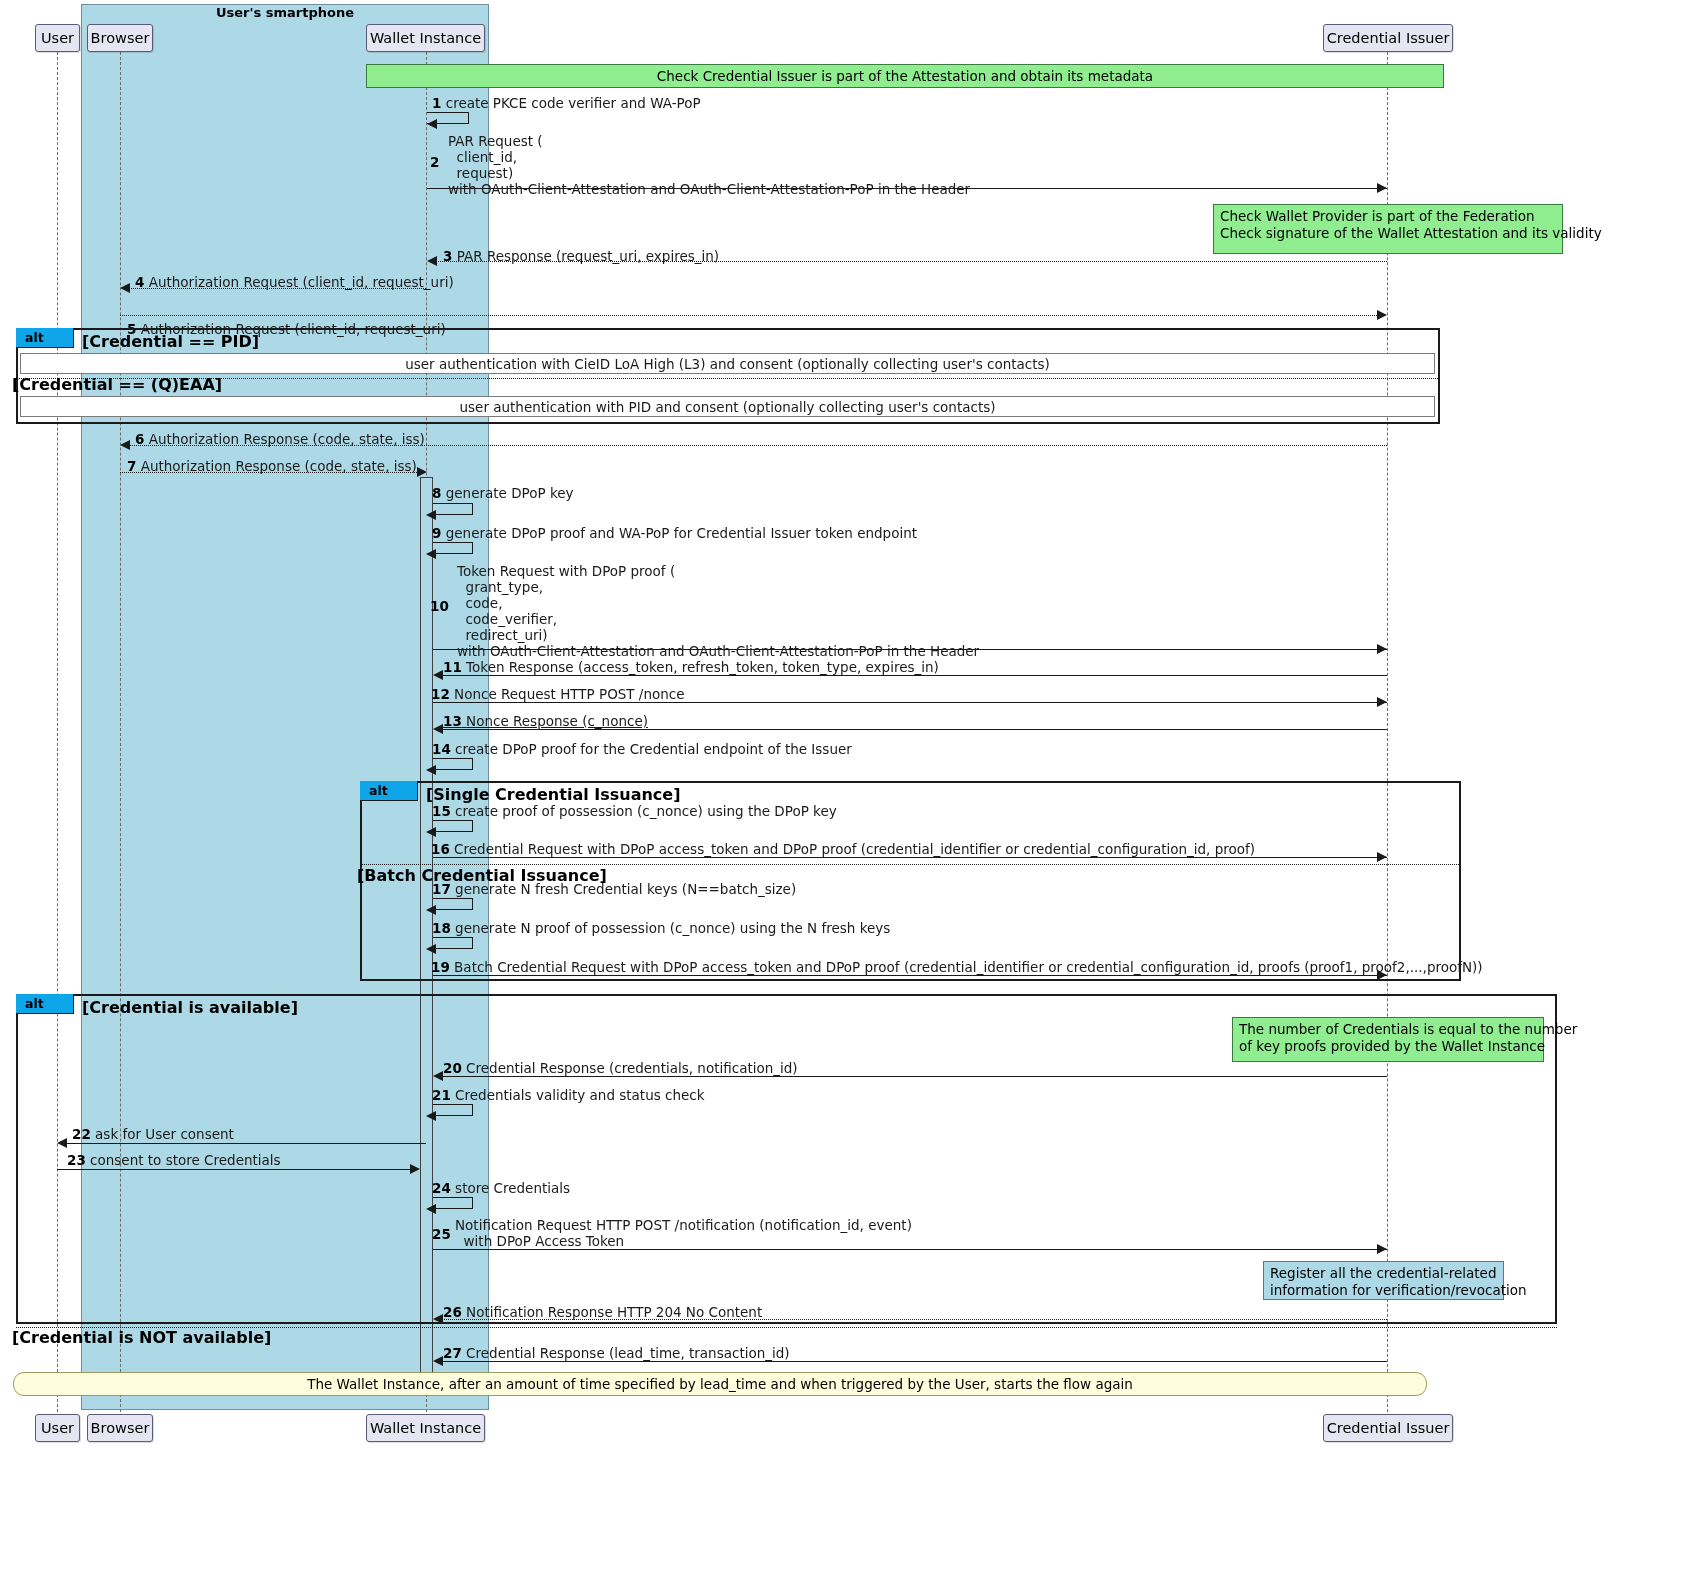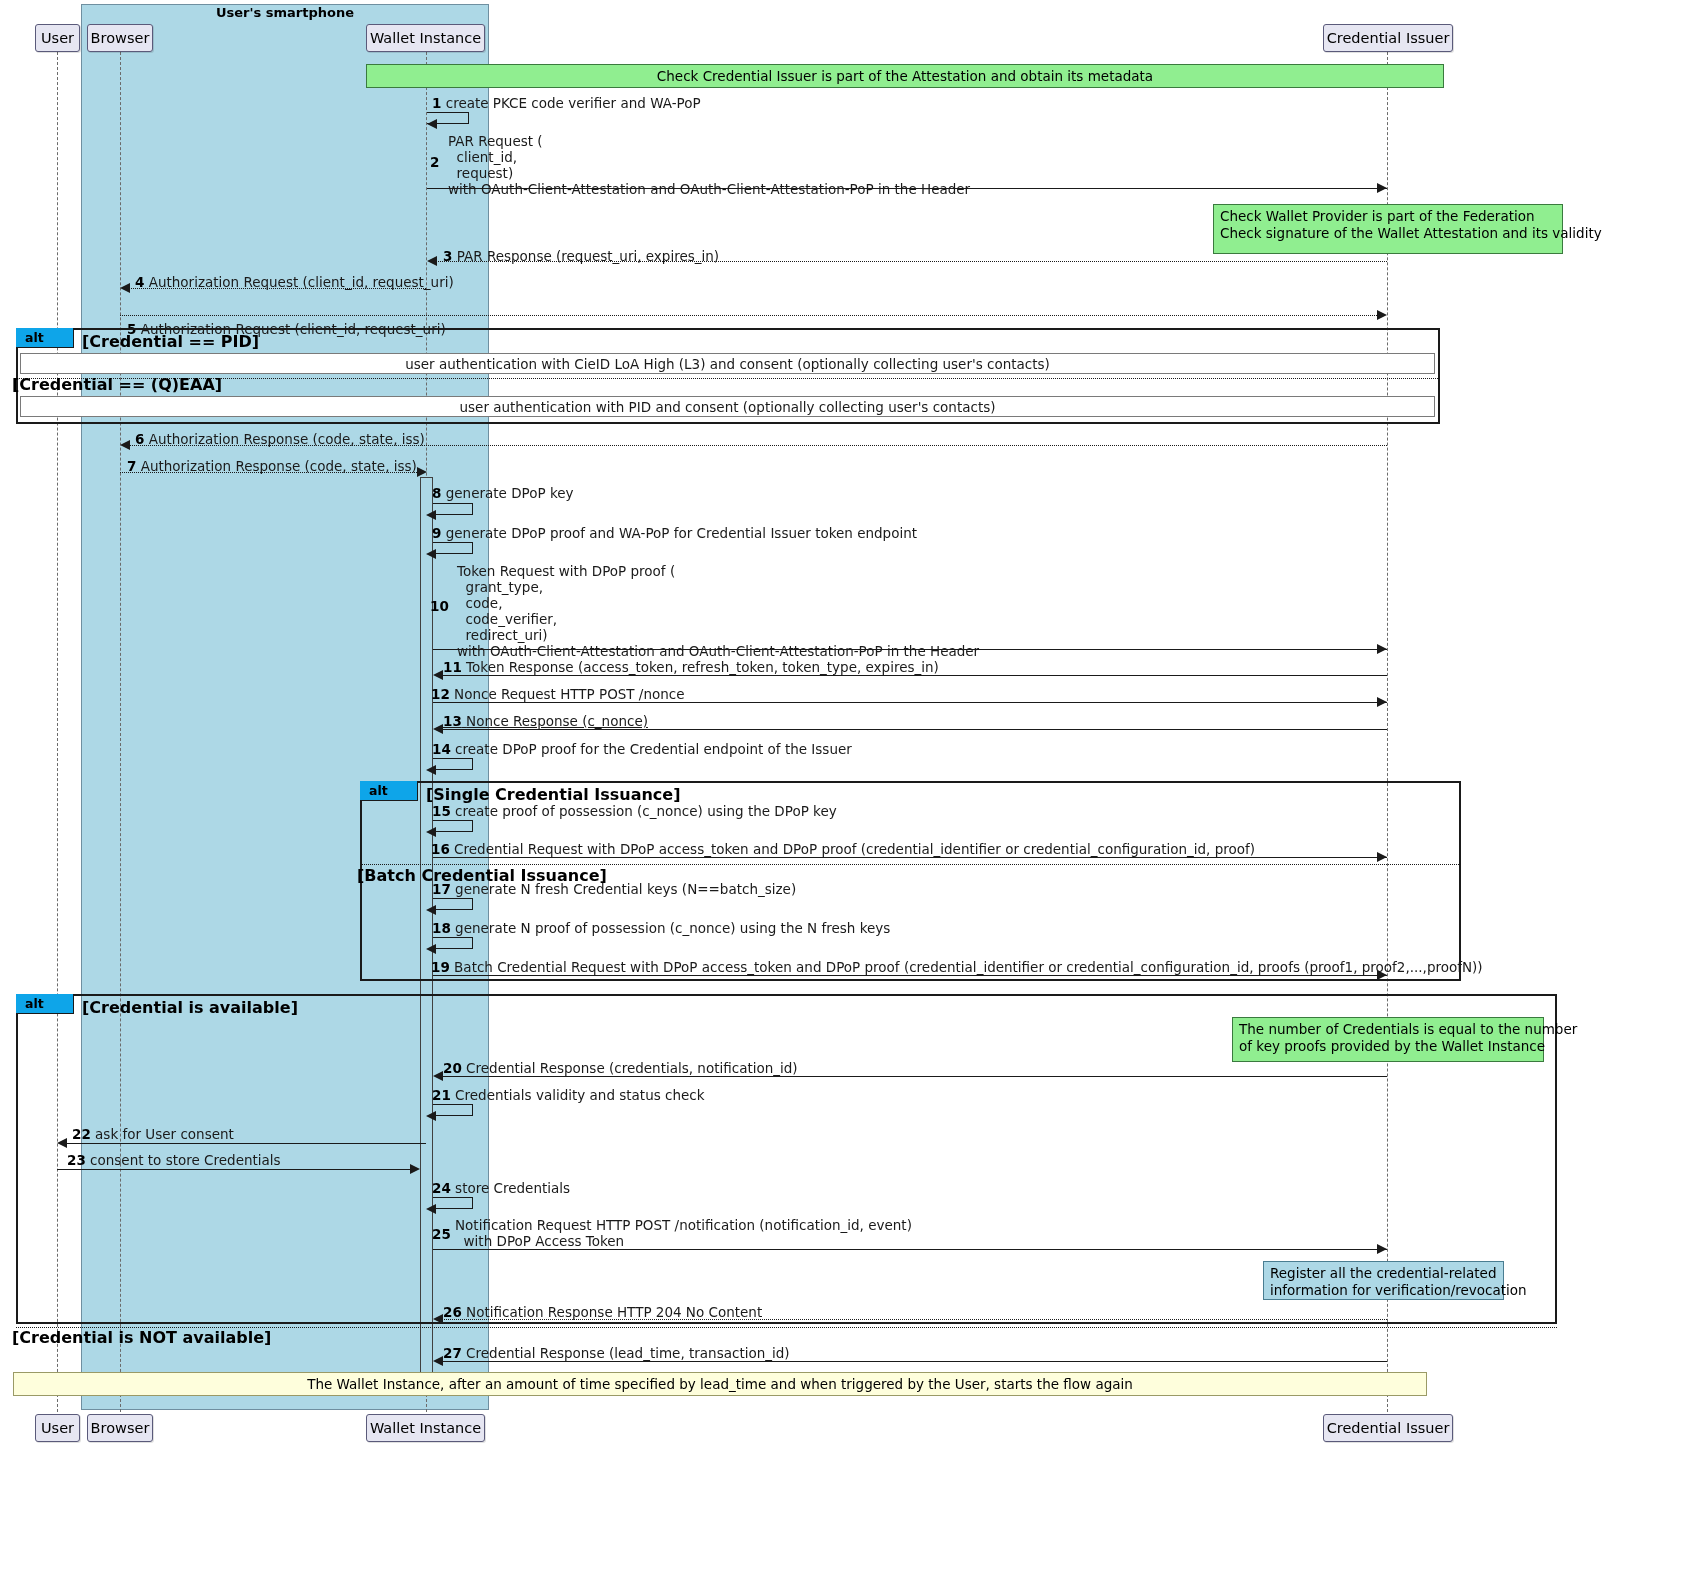--- a/index.html
+++ b/index.html
@@ -342,15 +342,15 @@
   <div class="msg-line dotted" style="left:441px; top:1319px; width:946px;"></div>
   <div class="arrowhead left" style="left:433px; top:1314px;"></div>
 
   <div class="frame-divider" style="left:16px; top:1327px; width:1541px;"></div>
   <div class="frame-cond" style="left:12px; top:1328px;">[Credential is NOT available]</div>
 
   <div class="msg-label" style="left:443px; top:1345px;"><span class="seq">27</span>&nbsp;<span>Credential Response (lead_time, transaction_id)</span></div>
   <div class="msg-line" style="left:441px; top:1361px; width:946px;"></div>
   <div class="arrowhead left" style="left:433px; top:1356px;"></div>
 
-  <div class="note yellow center" style="left:13px; top:1372px; width:1414px; height:24px; display:flex; align-items:center; justify-content:center;">The Wallet Instance, after an amount of time specified by lead_time and when triggered by the User, starts the flow again</div>
+  <div class="note yellow center" style="left:13px; top:1372px; width:1414px; height:24px; display:flex; align-items:center; justify-content:center;border-radius:11px;">The Wallet Instance, after an amount of time specified by lead_time and when triggered by the User, starts the flow again</div>
 
 </div>
 
 </body></html>

